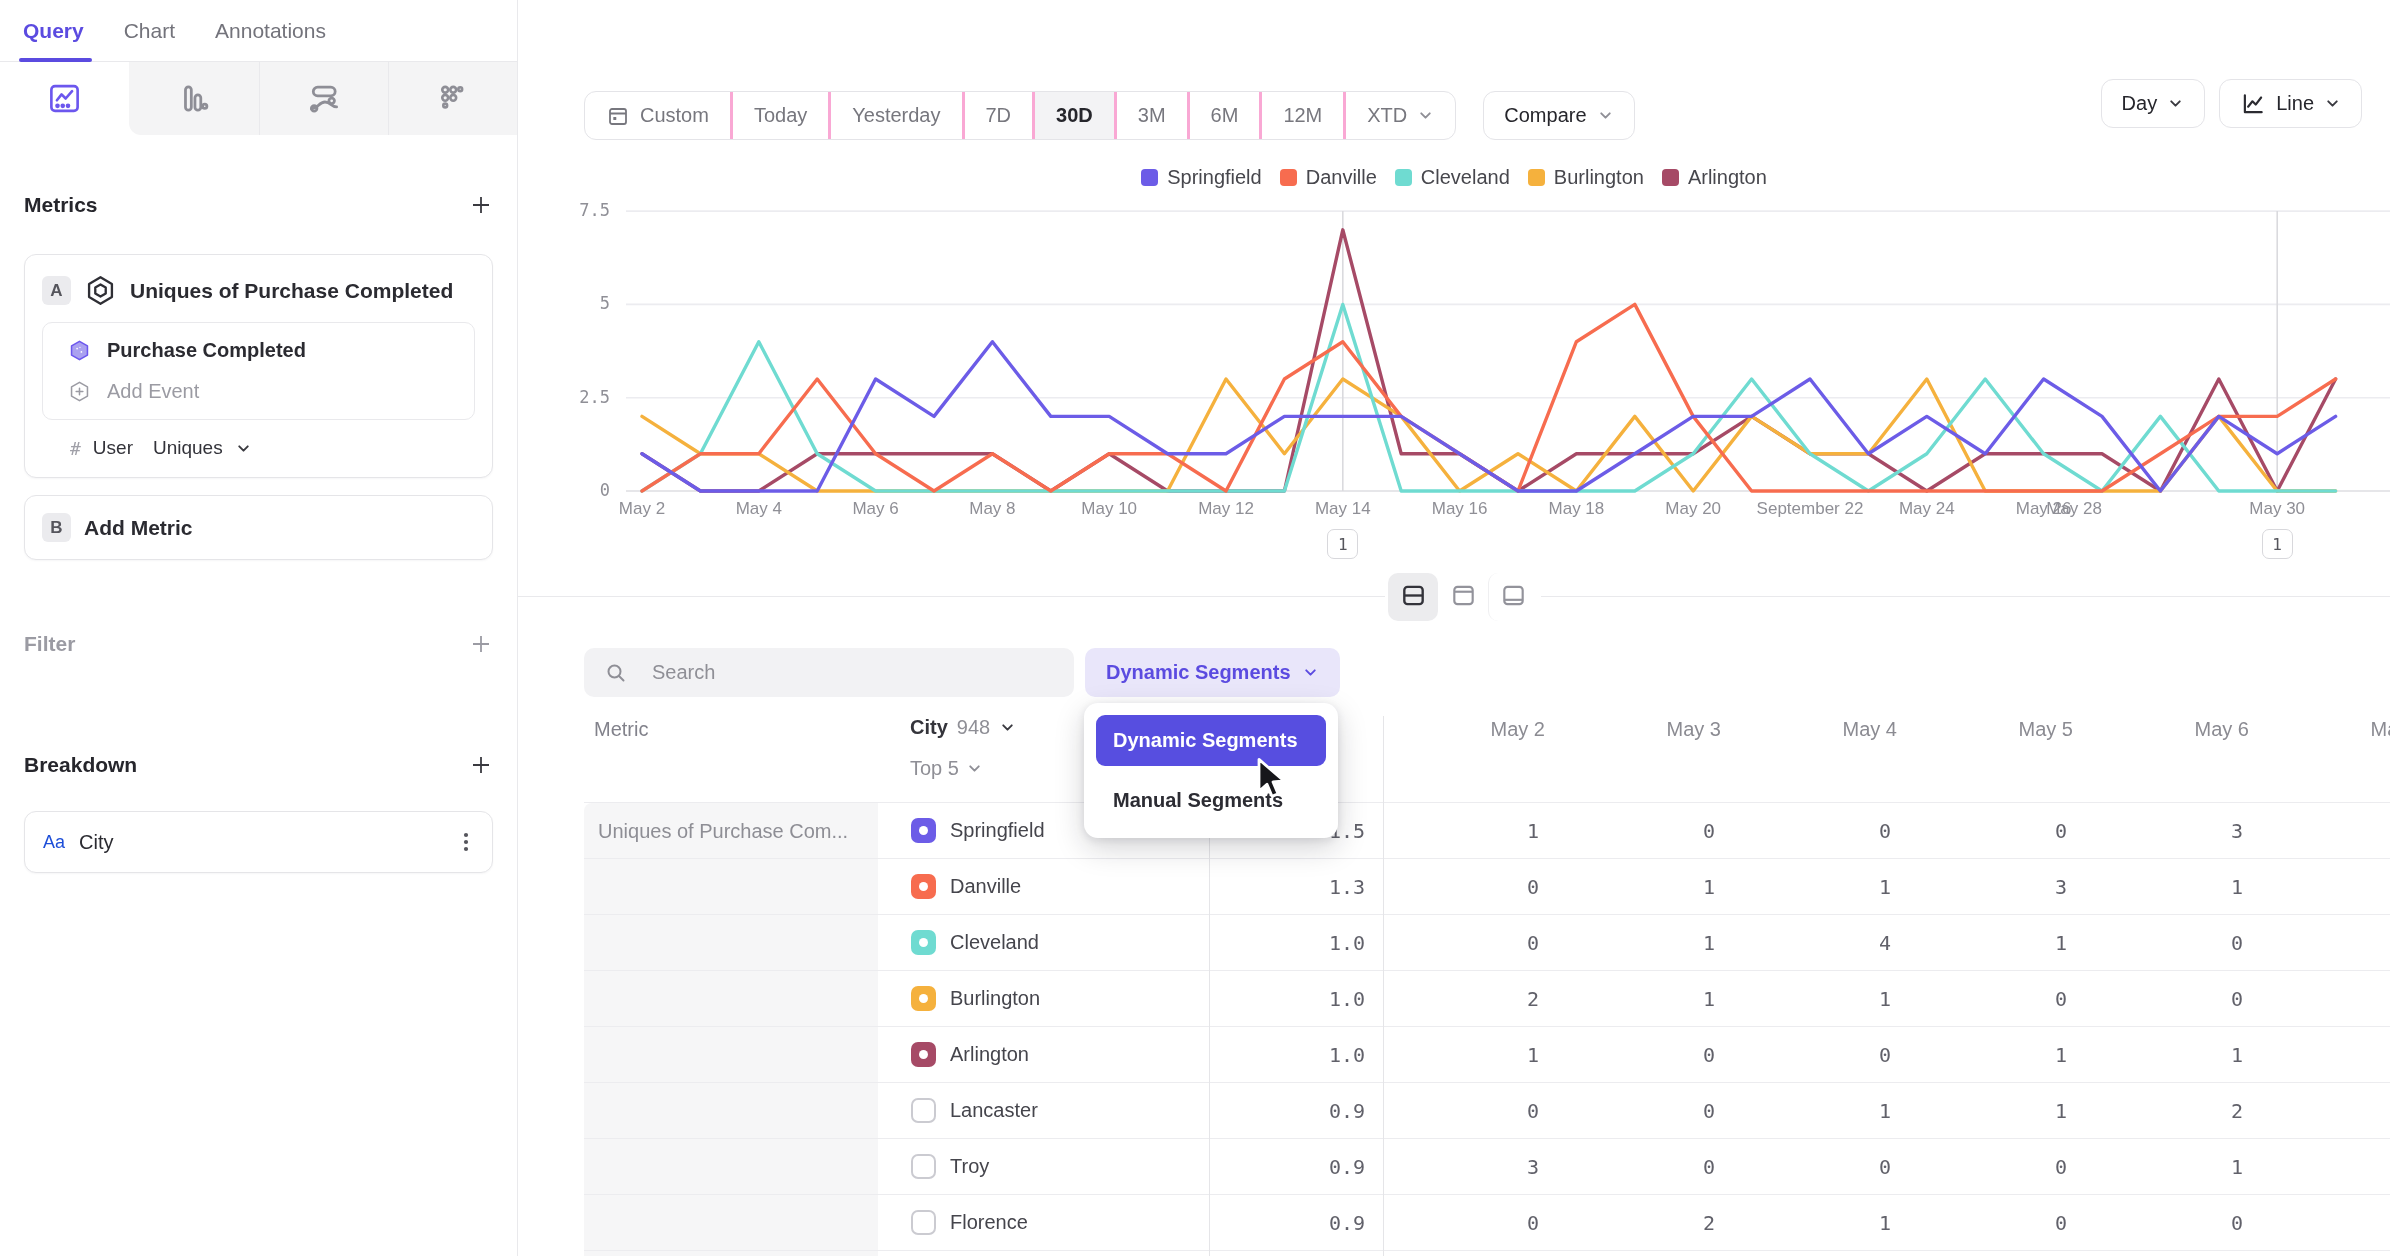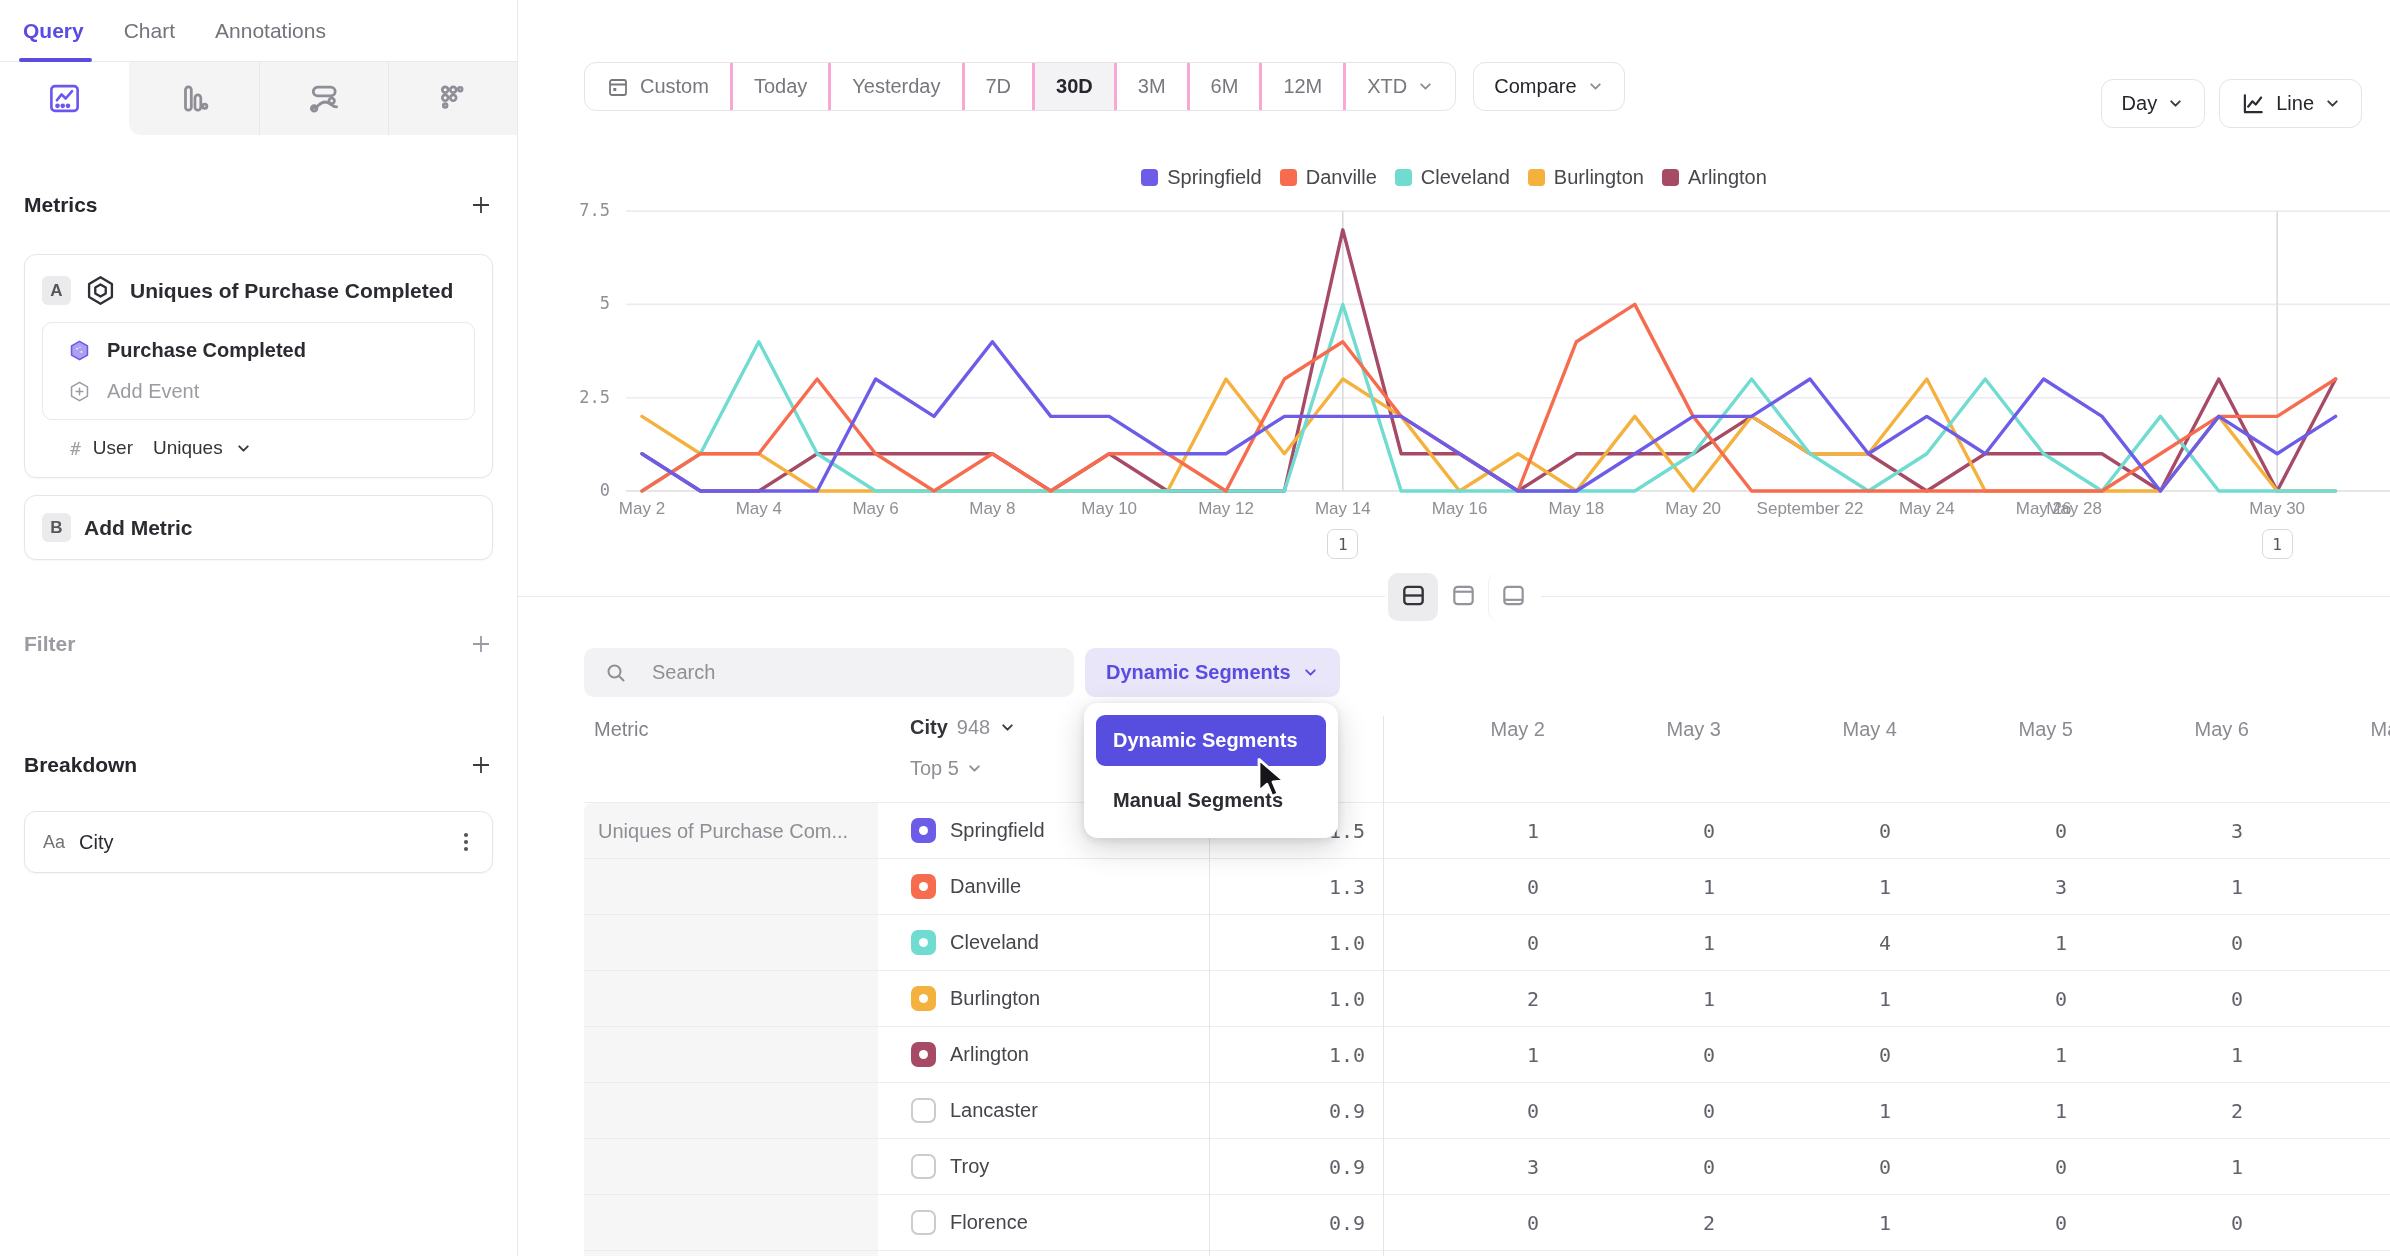--- a/index.html
+++ b/index.html
@@ -36,29 +36,29 @@
   .ev-label { font-size:20px; font-weight:600; color:#2b2b31; }
   .ev-label.dim { color:#9b9ba3; font-weight:500; }
   .measure { margin-top:17px; padding-left:28px; display:flex; align-items:center; gap:12px; }
   .measure .hash { font-size:18px; color:#a0a0a8; }
   .measure .word { font-size:19px; color:#33333a; font-weight:500; }
   .cardB { margin-top:17px; padding:17px; display:flex; align-items:center; gap:13px; }
   .cardB .title { font-size:21px; font-weight:600; }
   .filter-row { margin-top:72px; }
   .breakdown-row { margin-top:97px; }
   .city-card { margin-top:34px; height:62px; padding:0 16px 0 18px; display:flex; align-items:center; gap:14px; }
-  .aa { font-size:18px; color:#737373; }
+  .aa { font-size:18px; color:#1d4ed8; }
   .city-label { font-size:20px; color:#2b2b31; }
   .kebab { margin-left:auto; color:#55555c; width:20px; height:22px; }
   .chev { width:17px; height:17px; color:#3a3a40; }
   .chev.dim { color:#8f8f96; }
 
   
   .main { position:absolute; left:518px; top:0; width:1872px; height:1256px; }
-  .toolbar-left { position:absolute; left:66px; top:62px; display:flex; gap:17px;align-items:flex-end; }
+  .toolbar-left { position:absolute; left:66px; top:91px; display:flex; gap:27px;align-items:flex-end; }
   .seg { display:flex; height:49px; border:1px solid #e4e4e8; border-radius:12px; overflow:hidden; background:#fff; }
   .seg-item { display:flex; align-items:center; gap:10px; padding:0 21px; font-size:20px; color:#77777e; border-left:3px solid #f9a8d4; cursor:default; }
   .seg-item:first-child { border-left:none; }
   .seg-item.active { background:#f3f3f5; color:#26262c; font-weight:600; }
   .btn { height:49px; border:1px solid #e4e4e8; border-radius:12px; background:#fff; display:flex; align-items:center; gap:10px; padding:0 20px; font-size:20px; color:#26262c; font-weight:500; }
   .controls-right { position:absolute; right:28px; top:79px; display:flex; gap:14px; }
   .legend { position:absolute; left:0; right:0; top:166px; display:flex; justify-content:center; gap:18px; }
   .lg-item { display:flex; align-items:center; gap:9px; }
   .lg-sw { width:17px; height:17px; border-radius:4px; }
   .lg-label { font-size:20px; color:#47474d; }

